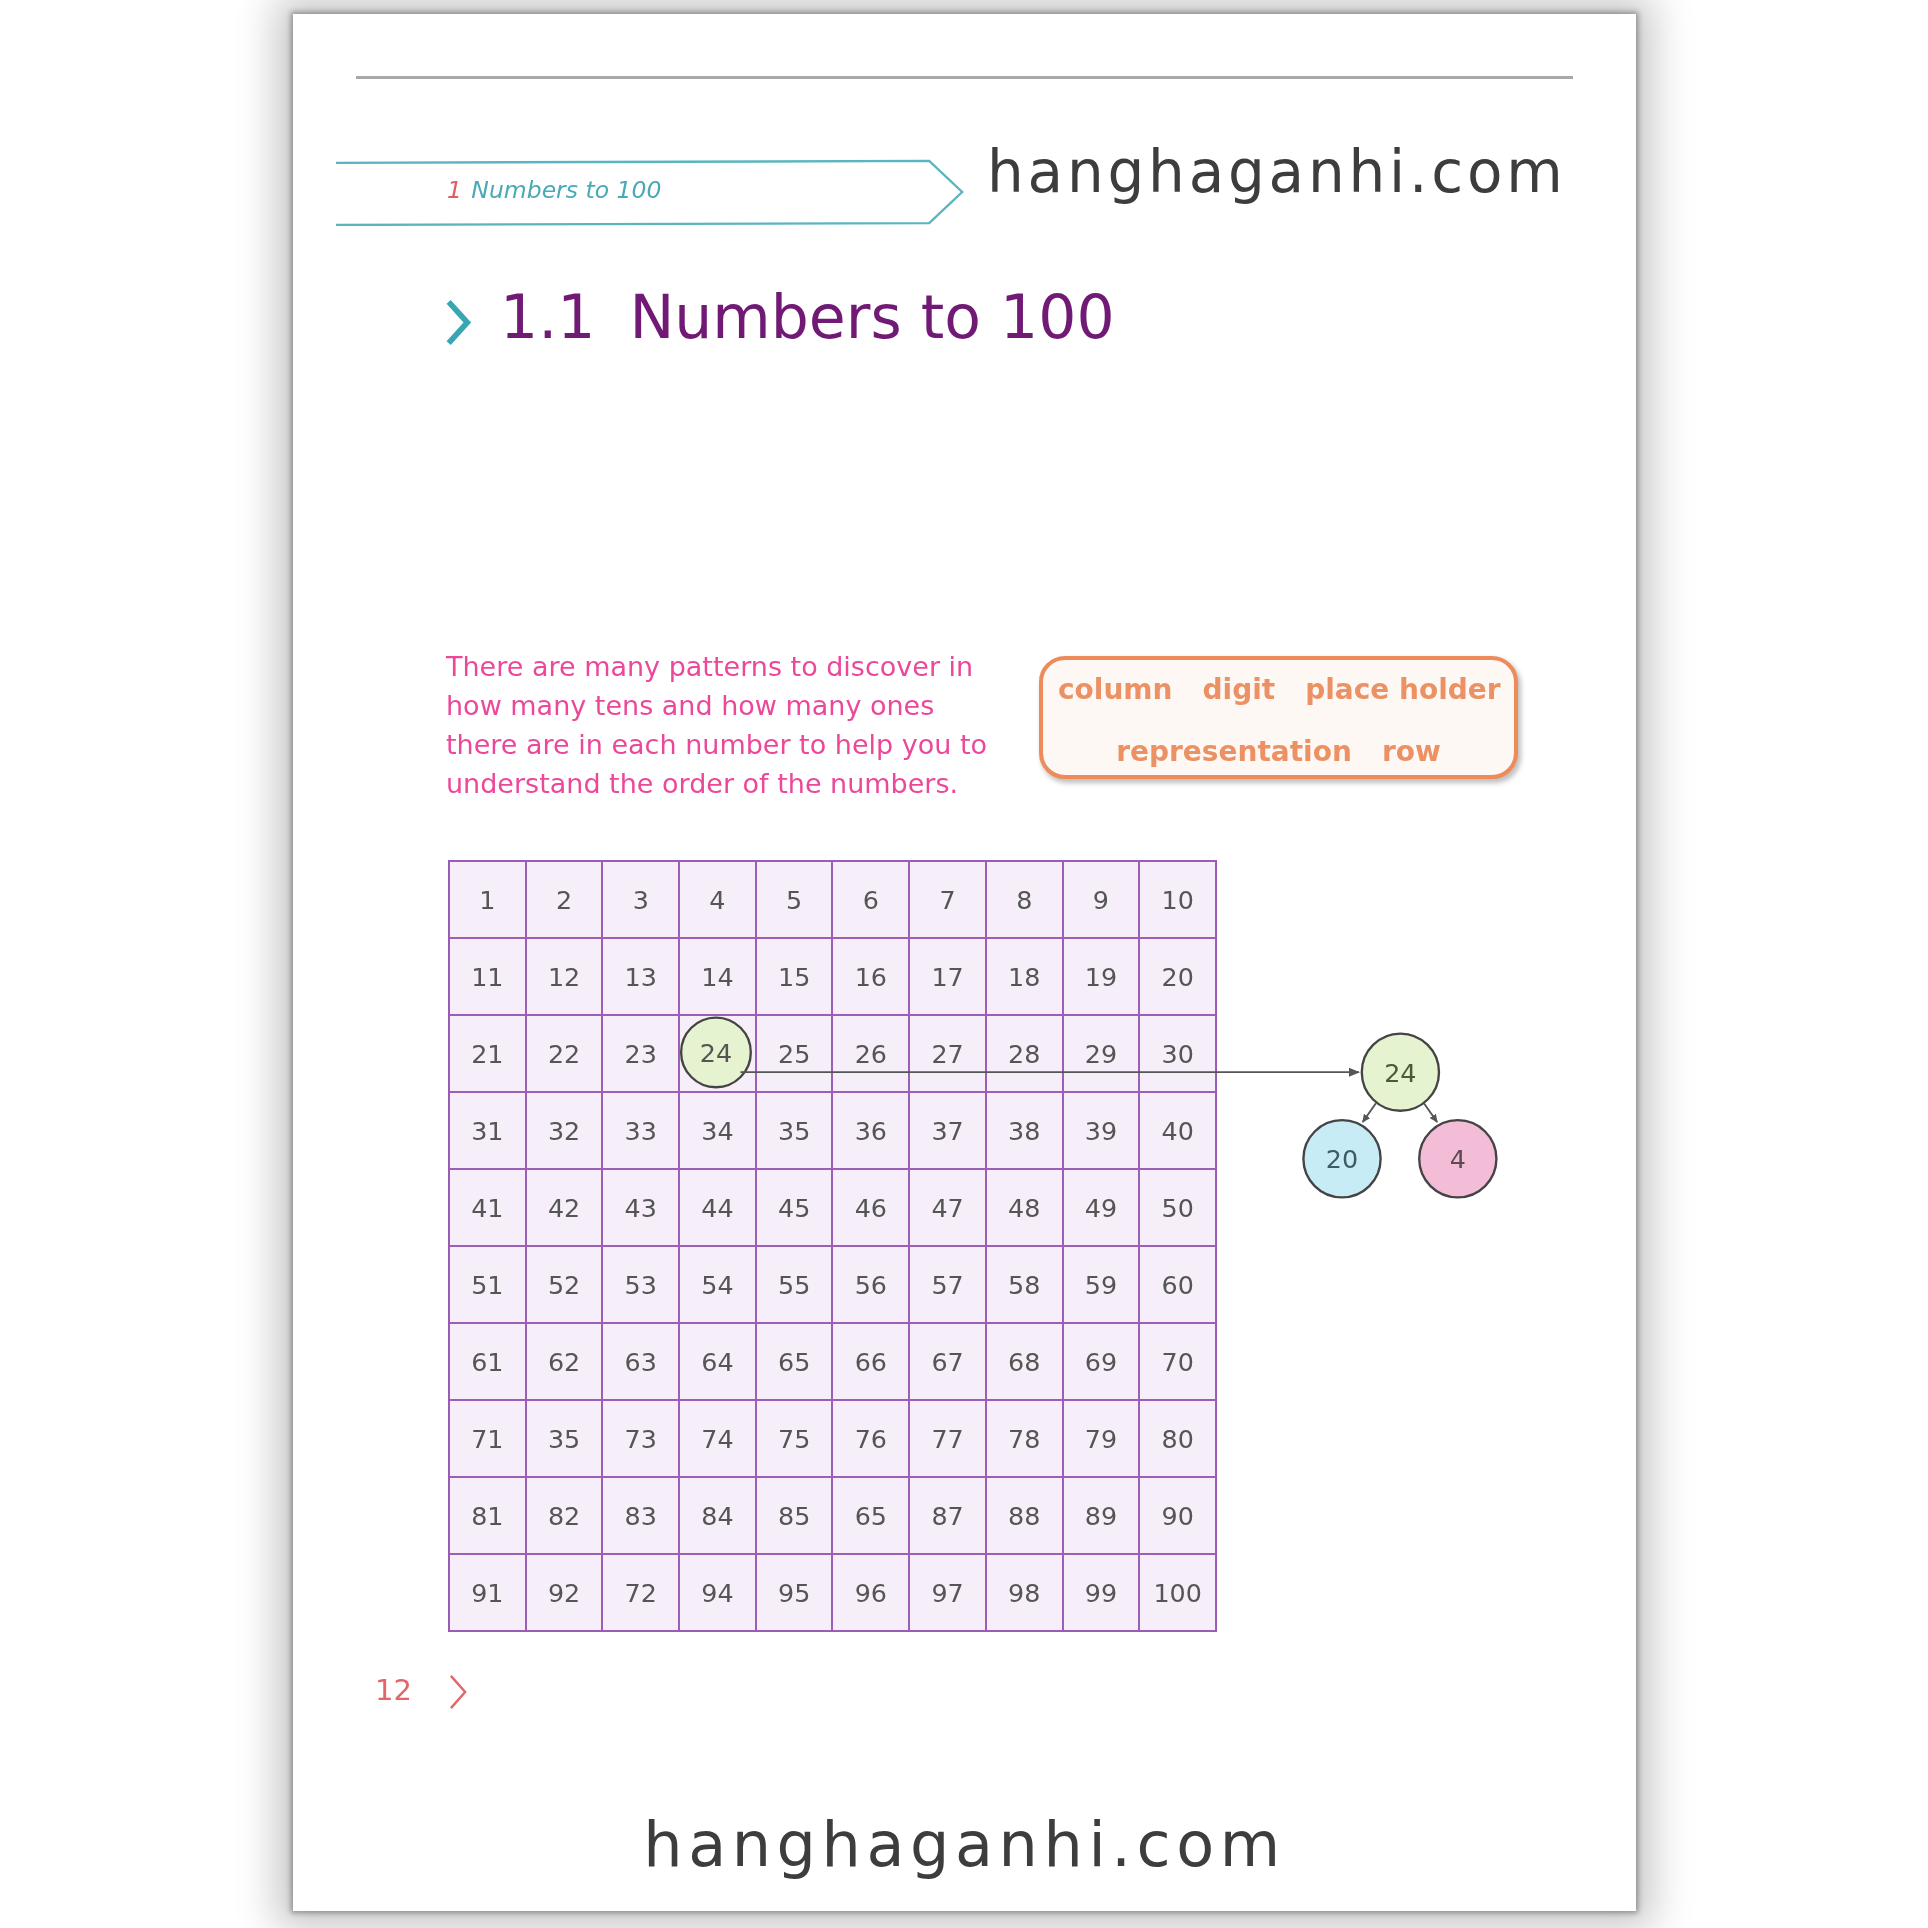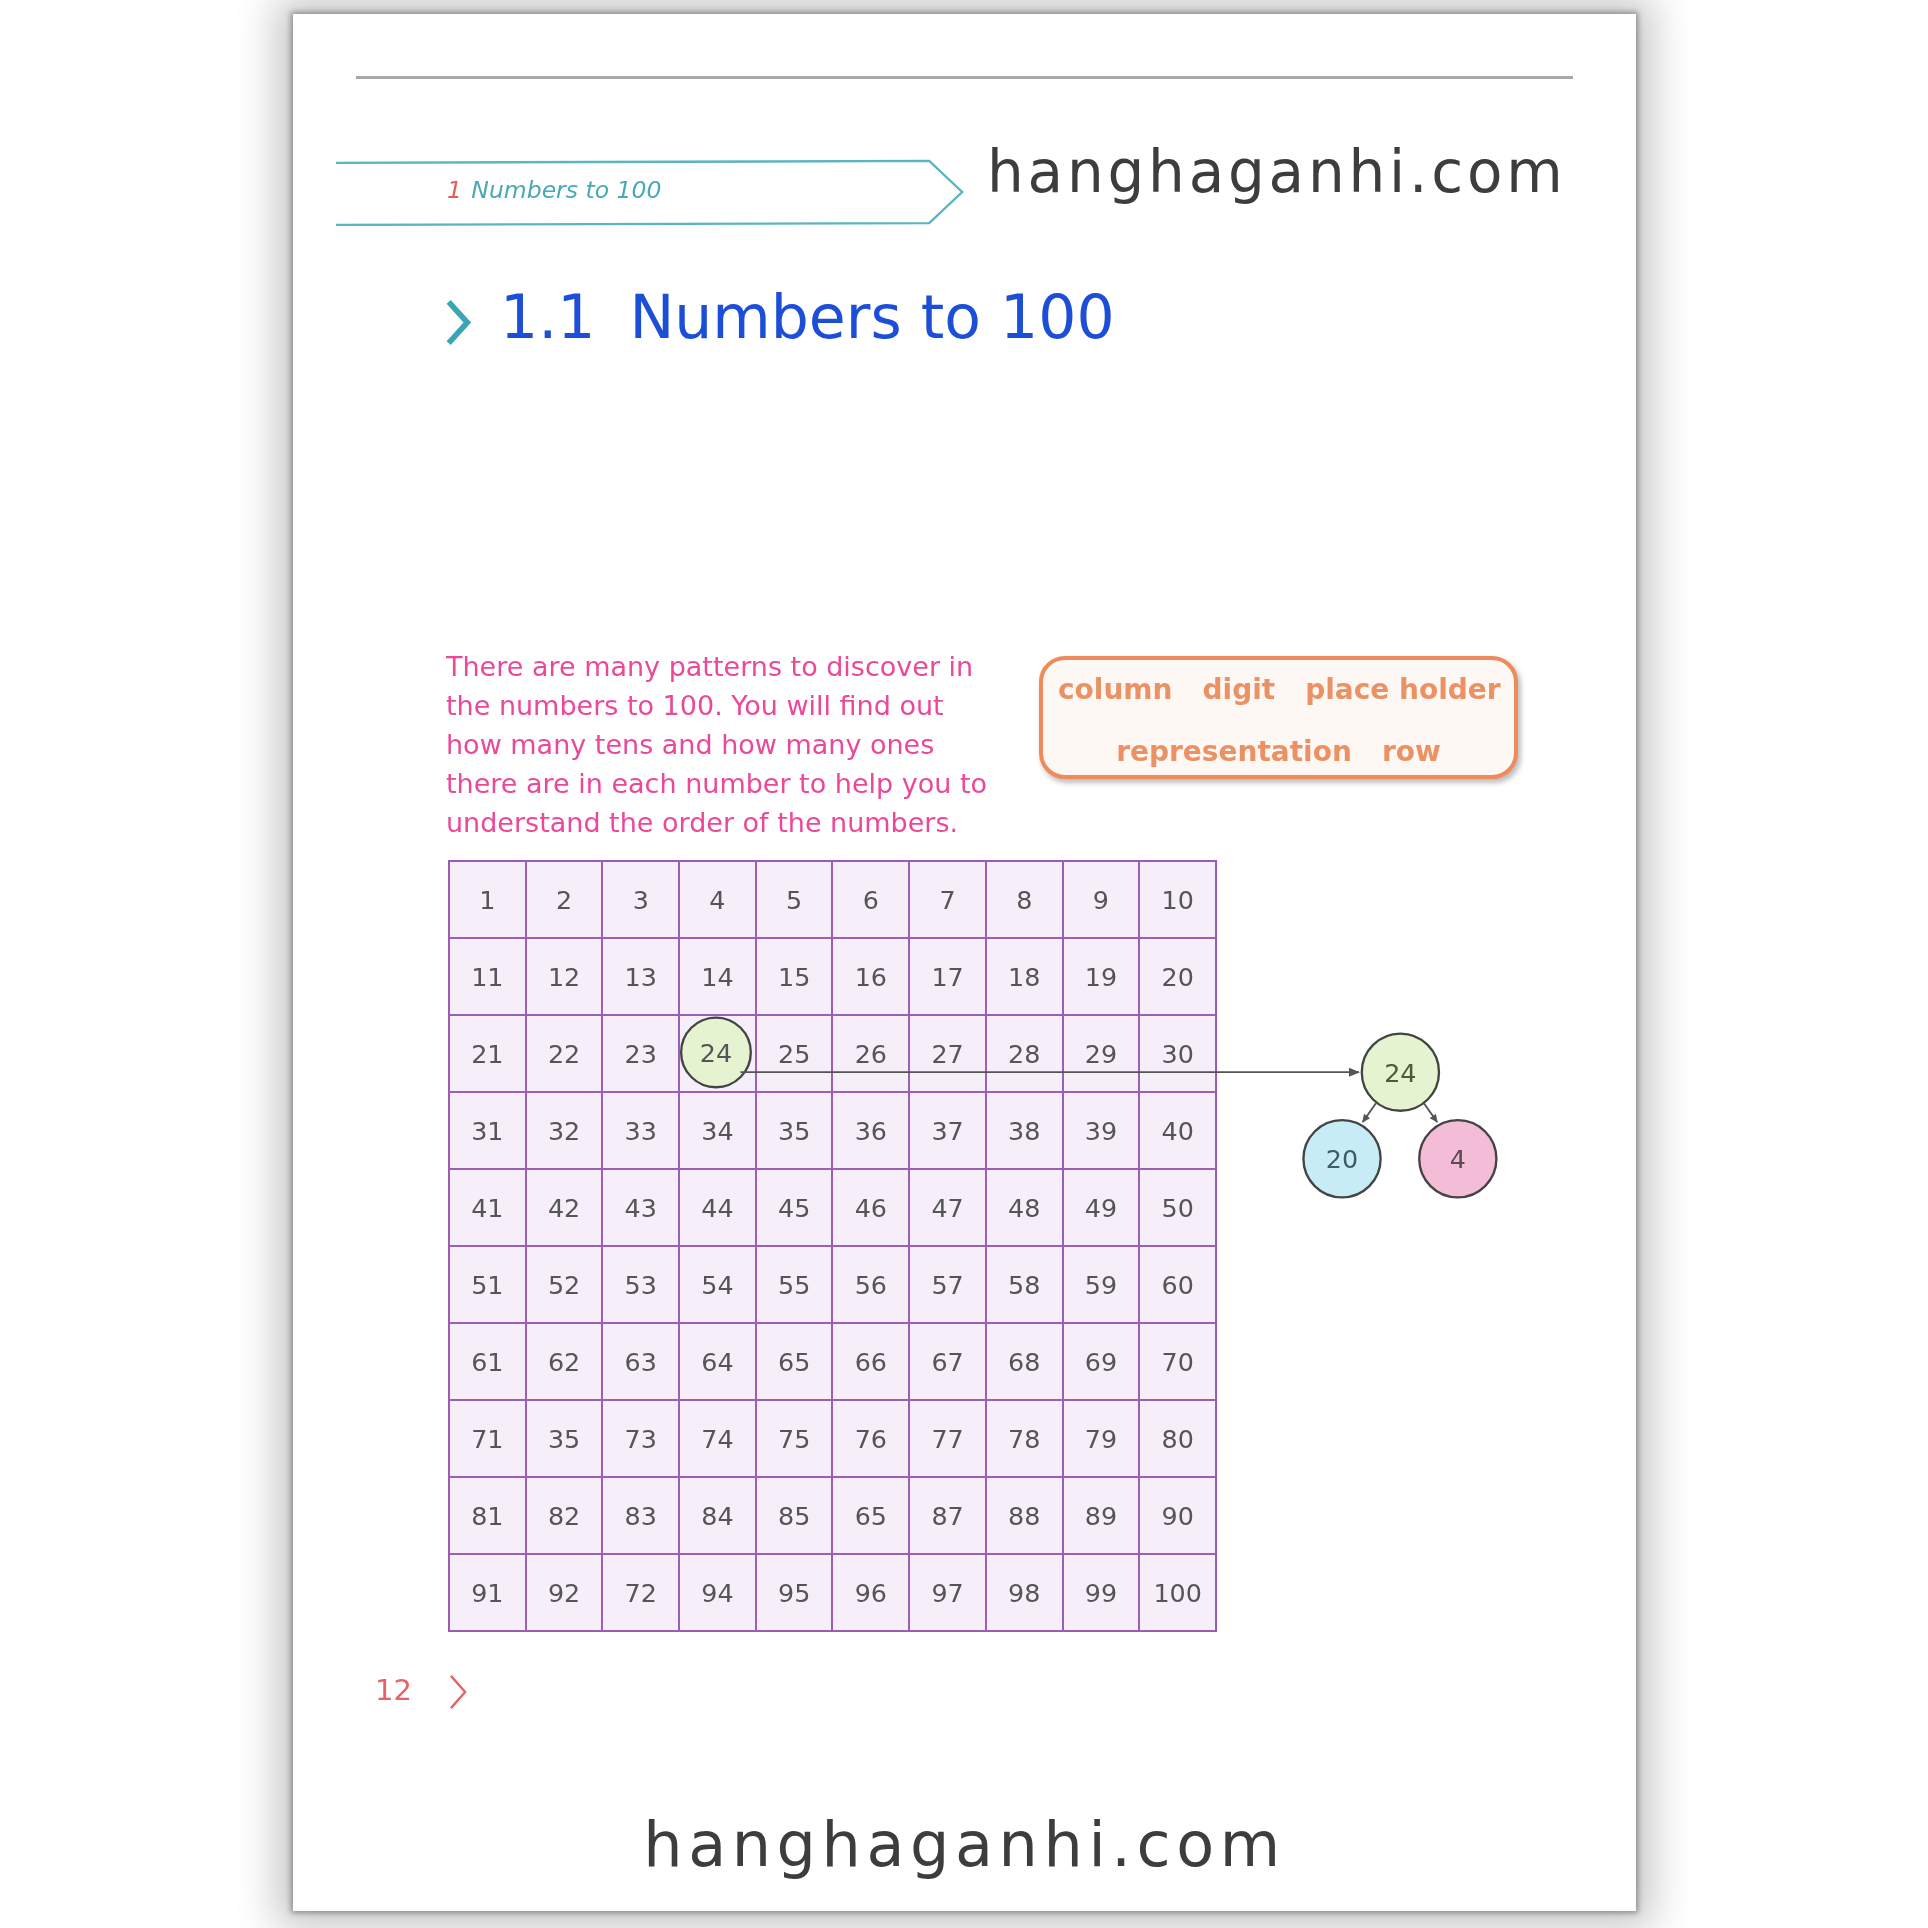--- a/index.html
+++ b/index.html
@@ -17,21 +17,21 @@
 
   .banner { left: 43px; top: 144px; width: 629px; height: 68px; font-style: italic; }
   .banner svg { position: absolute; left: 0; top: 0; }
   .banner-text { position: absolute; left: 111px; top: 18px; font-size: 23.5px; color: #4aa9b6; white-space: nowrap; }
   .banner-num { color: #e5595f; margin-right: 9.4px; }
 
   .watermark-top { left: 694px; top: 124px; font-size: 58px; color: #3d3d3d; letter-spacing: 3.8px; white-space: nowrap; }
 
   .heading { left: 151px; top: 264px; height: 85px; white-space: nowrap; }
   .heading svg { position: absolute; left: 0; top: 21px; }
-  .heading-text { position: absolute; left: 56px; top: 3.8px; font-size: 60px; color: #1d4ed8; }
+  .heading-text { position: absolute; left: 56px; top: 3.8px; font-size: 60px; color: #701a75; }
   .heading-num { margin-right: 34px; }
 
   .objectives { left: 153px; top: 358px; width: 1073px; height: 247px; background: #d8eef1; }
   .obj-header { height: 52px; background: #3aa6b4; color: #ffffff; font-size: 29px; font-weight: bold; padding: 9.4px 0 0 24.5px; }
   .obj-list { list-style: none; padding: 7.5px 0 0 0; }
   .obj-list li { position: relative; height: 56px; padding-left: 67px; font-size: 27px; font-weight: bold; color: #3a3a3a; line-height: 41px; }
   .obj-list li::before { content: ""; position: absolute; left: 28px; top: 18px; width: 8.5px; height: 8.5px; border-radius: 50%; background: #333333; }
 
   .intro { left: 153px; top: 633px; width: 565px; font-size: 27px; line-height: 39px; color: #ec4899; }
 
@@ -75,21 +75,20 @@
       <polyline points="5,3 25,25 5,47" fill="none" stroke="#3aa6b4" stroke-width="6"></polyline>
     </svg>
     <div class="heading-text">
       <span class="heading-num">1.1</span><span>Numbers to 100</span>
     </div>
   </div>
 
 
   <div class="abs intro">
     <div>There are many patterns to discover in</div>
-    <div>the numbers to 100. You will find out</div>
     <div>how many tens and how many ones</div>
     <div>there are in each number to help you to</div>
     <div>understand the order of the numbers.</div>
   </div>
 
   <div class="abs vocab">
     <div class="vocab-line l1">
       <span>column</span><span>digit</span><span>place holder</span>
     </div>
     <div class="vocab-line l2">

